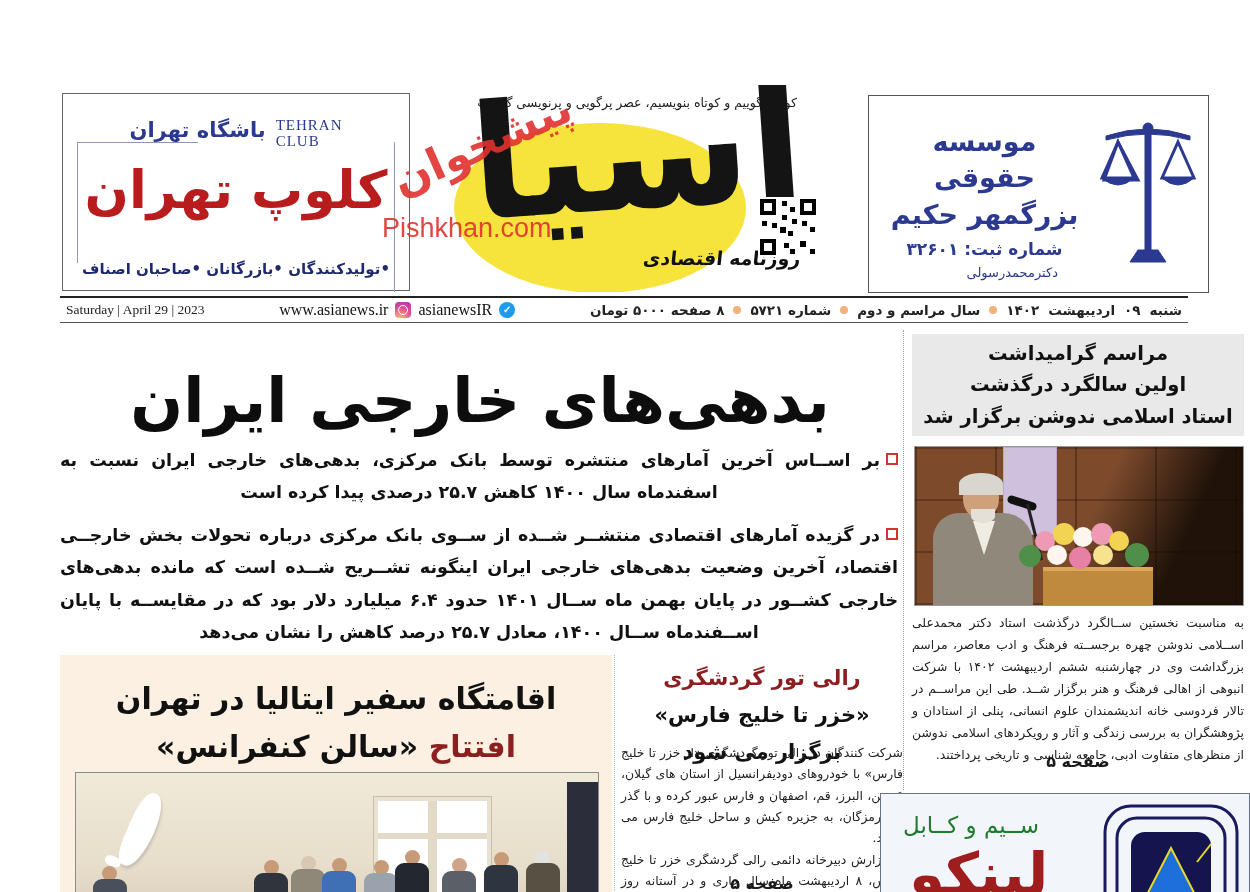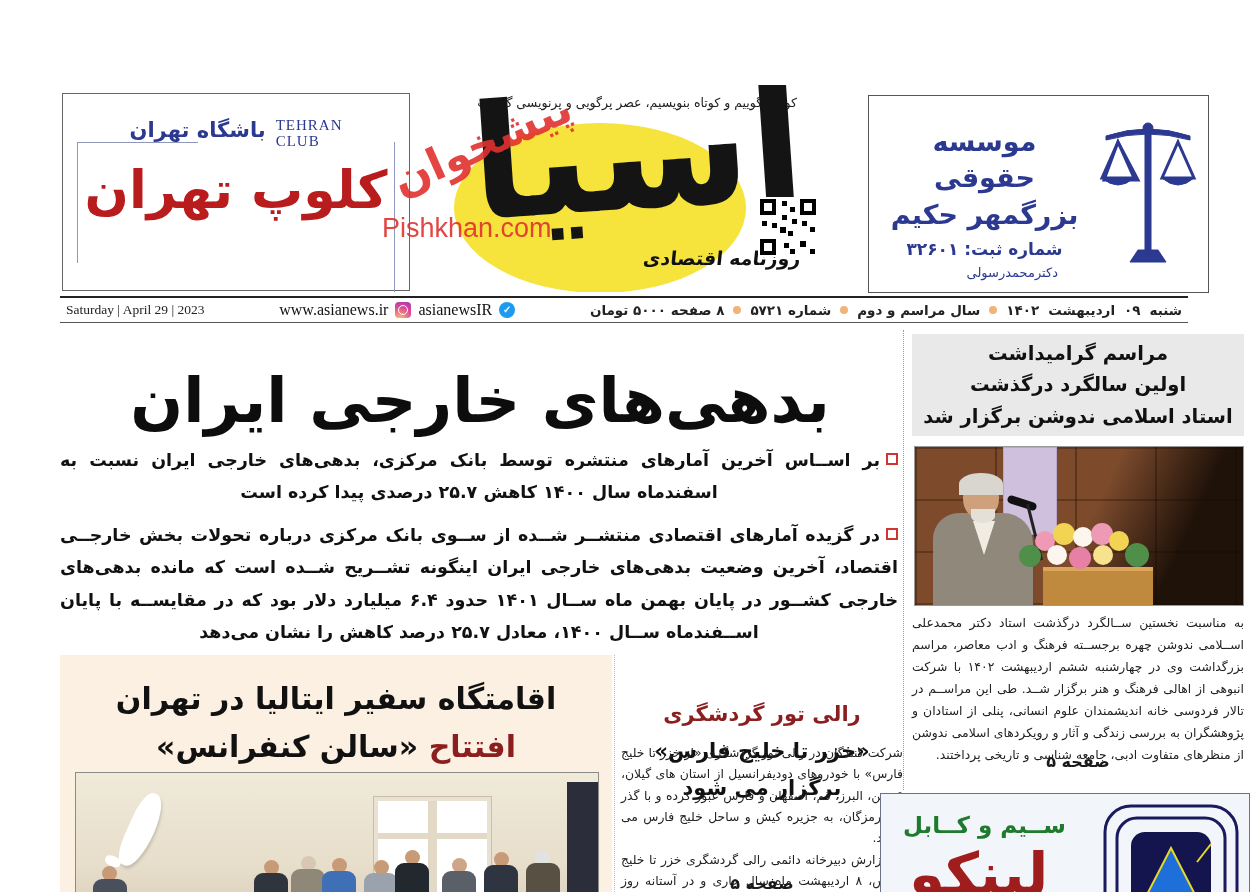--- a/index.html
+++ b/index.html
@@ -94,47 +94,48 @@
   .p3{left:41%;} .p3 .torso{height:54px;background:#8f8878;} .p3 .head{background:#d8c7b2;}
   .p4{left:47%;} .p4 .torso{height:52px;background:#3f6fb5;}
   .p5{left:55%;} .p5 .torso{height:50px;background:#9aa3ad;}
   .p6{left:61%;} .p6 .torso{height:60px;background:#23272e;}
   .p7{left:70%;} .p7 .torso{height:52px;background:#5a5f68;} .p7 .head{background:#cfa58a;}
   .p8{left:78%;} .p8 .torso{height:58px;background:#2e3440;}
   .p9{left:86%;} .p9 .torso{height:60px;background:#585043;} .p9 .head{background:#e2e2e0;}
 
   
   #rally-divider{left:614px;top:655px;height:237px;border-left:1px dotted #bbb;}
-  #rally-headline{left:622px;top:660px;width:280px;text-align:center;direction:rtl;font-weight:bold;line-height:1.75;margin-top:36px;}
+  #rally-headline{left:622px;top:660px;width:280px;text-align:center;direction:rtl;font-weight:bold;line-height:1.75;}
   .rally-l1{font-size:21px;color:#8b1e1e;}
   .rally-l2{font-size:21px;color:#111;}
   #rally-body{left:621px;top:742px;width:282px;font-size:12.4px;line-height:1.72;text-align:justify;direction:rtl;color:#222;}
   #rally-body p{margin:0;}
   #rally-page{left:621px;top:874px;width:282px;text-align:center;font-size:16px;font-weight:bold;direction:rtl;}
 
   
   #linco-ad{left:880px;top:793px;width:368px;height:99px;background:#f2f6fa;border:1px solid #6a7285;overflow:hidden;}
-  .linco-title{position:absolute;left:22px;top:18px;font-size:23px;font-weight:bold;color:#1f7a2e;direction:rtl;}
+  .linco-title{position:absolute;left:22px;top:18px;font-size:23px;font-weight:normal;color:#1f7a2e;direction:rtl;}
   .linco-name{position:absolute;left:28px;top:46px;font-size:58px;font-weight:bold;color:#a01d1d;direction:rtl;}
   .linco-logo{position:absolute;right:8px;top:8px;}
 </style>
 </head>
 <body>
 
 <div class="abs" id="tehran-club">
   <span class="tc-frame1"></span>
   <span class="tc-frame2"></span>
   <div class="tc-top">
     <div class="tc-en">
       <div>TEHRAN</div>
       <div>CLUB</div>
     </div>
     <div class="tc-fa">باشگاه تهران</div>
   </div>
   <div class="tc-title">کلوپ تهران</div>
+  <div class="tc-footer">•تولیدکنندگان    •بازرگانان    •صاحبان اصناف</div>
 </div>
 
 <div class="abs" id="logo-block">
   <div class="sun"></div>
   <div class="logo-tagline">کوتاه بگوییم و کوتاه بنویسیم، عصر پرگویی و پرنویسی گذشت</div>
   <div class="logo-name">آسیا</div>
   <div class="logo-sub">روزنامه اقتصادی</div>
   <svg class="qr" viewBox="0 0 60 60">
     <rect width="60" height="60" fill="#fff"></rect>
     <g fill="#000">

